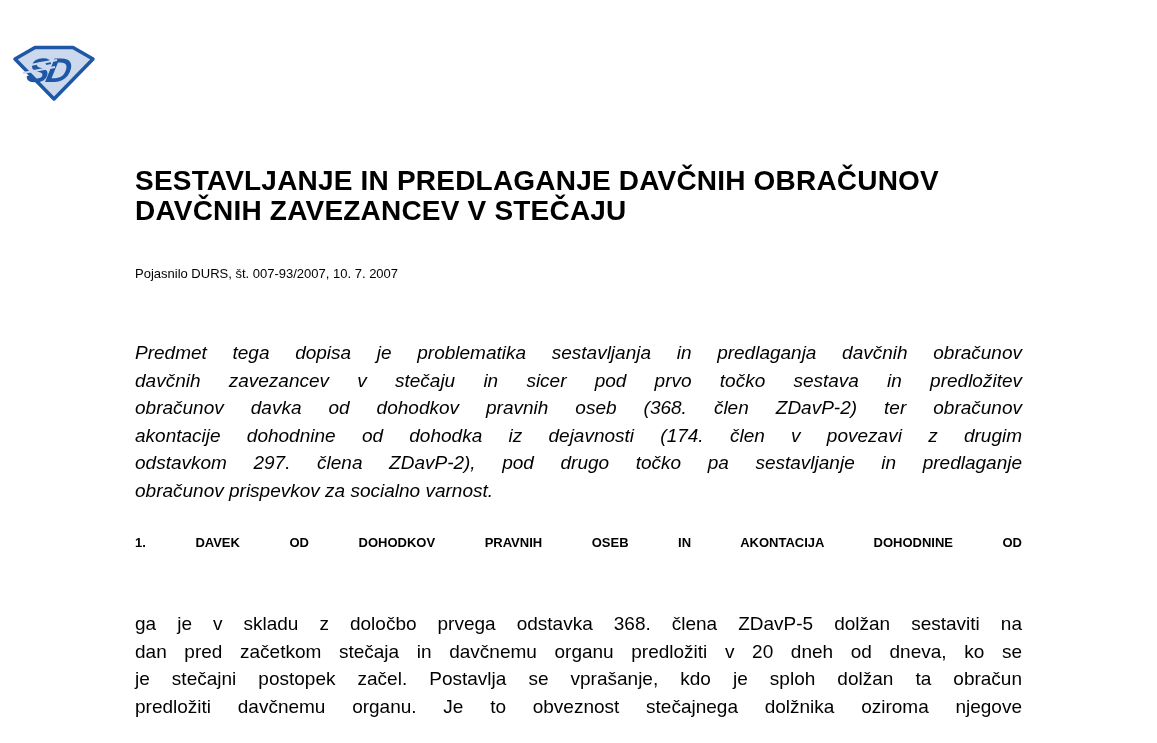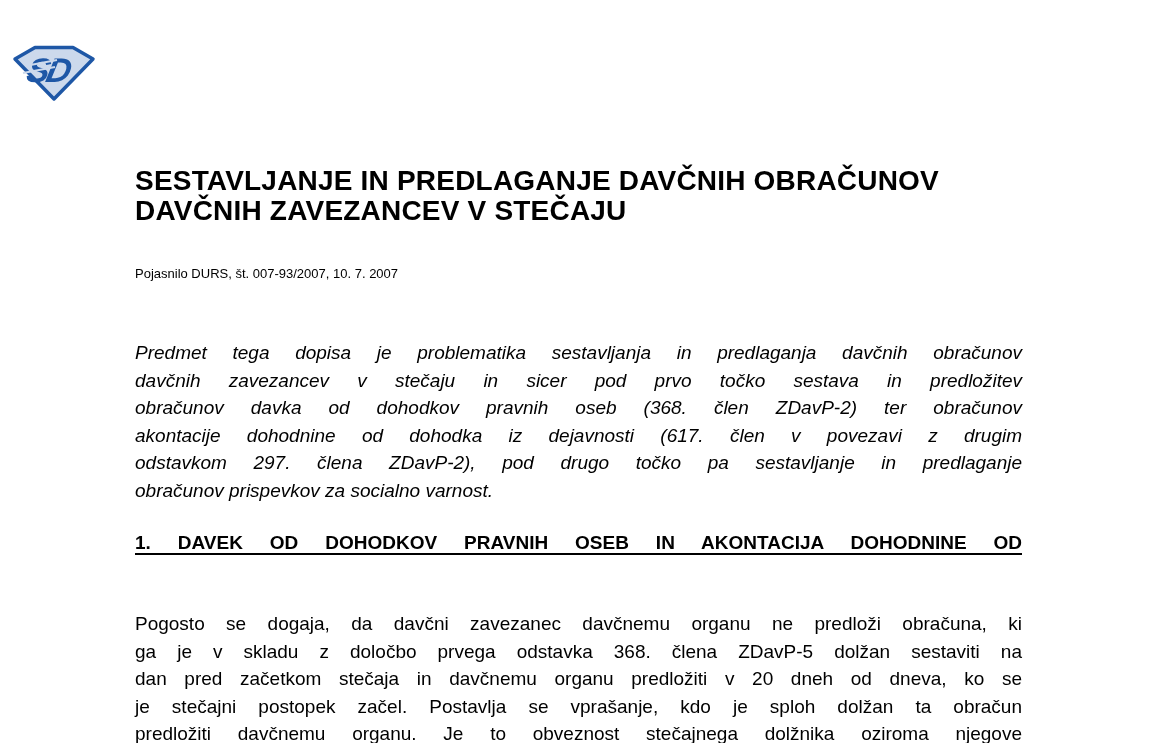--- a/index.html
+++ b/index.html
@@ -52,24 +52,23 @@
     text-align: justify;
     text-align-last: justify;
     white-space: normal;
   }
   .lline {
     text-align: right;
     text-align-last: left;
   }
   .section-heading {
     top: 529px;
-    font-size: 19px;
+    font-size: 13px;
     line-height: 28px;
     font-weight: bold;
-    text-decoration: underline;
     text-decoration-thickness: 2px;
     text-underline-offset: 4px;
   }
   .section-paragraph {
     top: 610px;
     font-size: 19px;
     line-height: 27.5px;
   }
 </style>
 </head>
@@ -92,30 +91,29 @@
     <div>SESTAVLJANJE IN PREDLAGANJE DAVČNIH OBRAČUNOV</div>
     <div>DAVČNIH ZAVEZANCEV V STEČAJU</div>
   </div>
 
   <div class="content-block doc-reference">Pojasnilo DURS, št. 007-93/2007, 10. 7. 2007</div>
 
   <div class="content-block abstract">
     <div class="jline">Predmet tega dopisa je problematika sestavljanja in predlaganja davčnih obračunov</div>
     <div class="jline">davčnih zavezancev v stečaju in sicer pod prvo točko sestava in predložitev</div>
     <div class="jline">obračunov davka od dohodkov pravnih oseb (368. člen ZDavP-2) ter obračunov</div>
-    <div class="jline">akontacije dohodnine od dohodka iz dejavnosti (617. člen v povezavi z drugim</div>
+    <div class="jline">akontacije dohodnine od dohodka iz dejavnosti (174. člen v povezavi z drugim</div>
     <div class="jline">odstavkom 297. člena ZDavP-2), pod drugo točko pa sestavljanje in predlaganje</div>
     <div class="lline">obračunov prispevkov za socialno varnost.</div>
   </div>
 
   <div class="content-block section-heading">
     <div class="jline">1. DAVEK OD DOHODKOV PRAVNIH OSEB IN AKONTACIJA DOHODNINE OD</div>
   </div>
 
   <div class="content-block section-paragraph">
-    <div class="jline">Pogosto se dogaja, da davčni zavezanec davčnemu organu ne predloži obračuna, ki</div>
     <div class="jline">ga je v skladu z določbo prvega odstavka 368. člena ZDavP-5 dolžan sestaviti na</div>
     <div class="jline">dan pred začetkom stečaja in davčnemu organu predložiti v 20 dneh od dneva, ko se</div>
     <div class="jline">je stečajni postopek začel. Postavlja se vprašanje, kdo je sploh dolžan ta obračun</div>
     <div class="jline">predložiti davčnemu organu. Je to obveznost stečajnega dolžnika oziroma njegove</div>
   </div>
 
 </div>
 
 </body></html>

